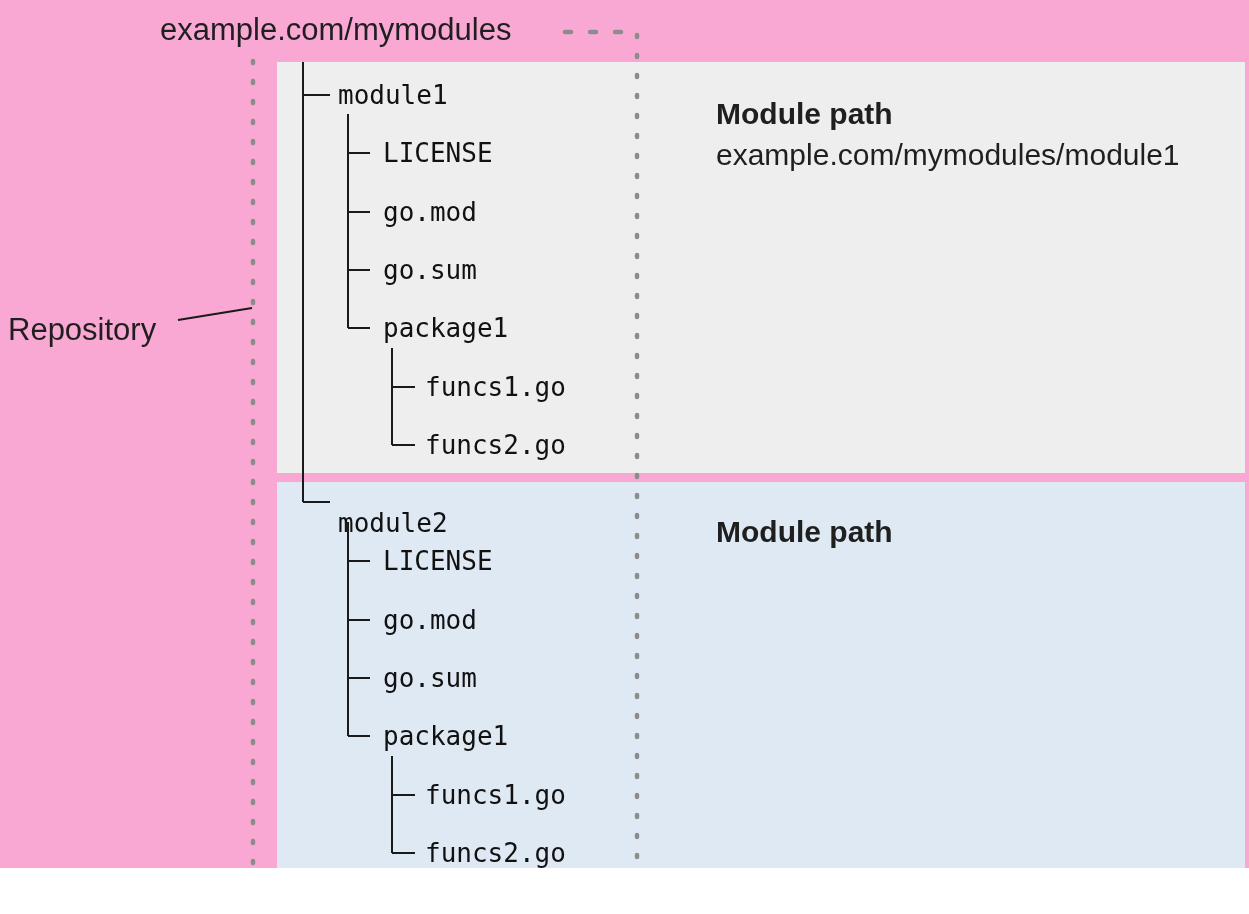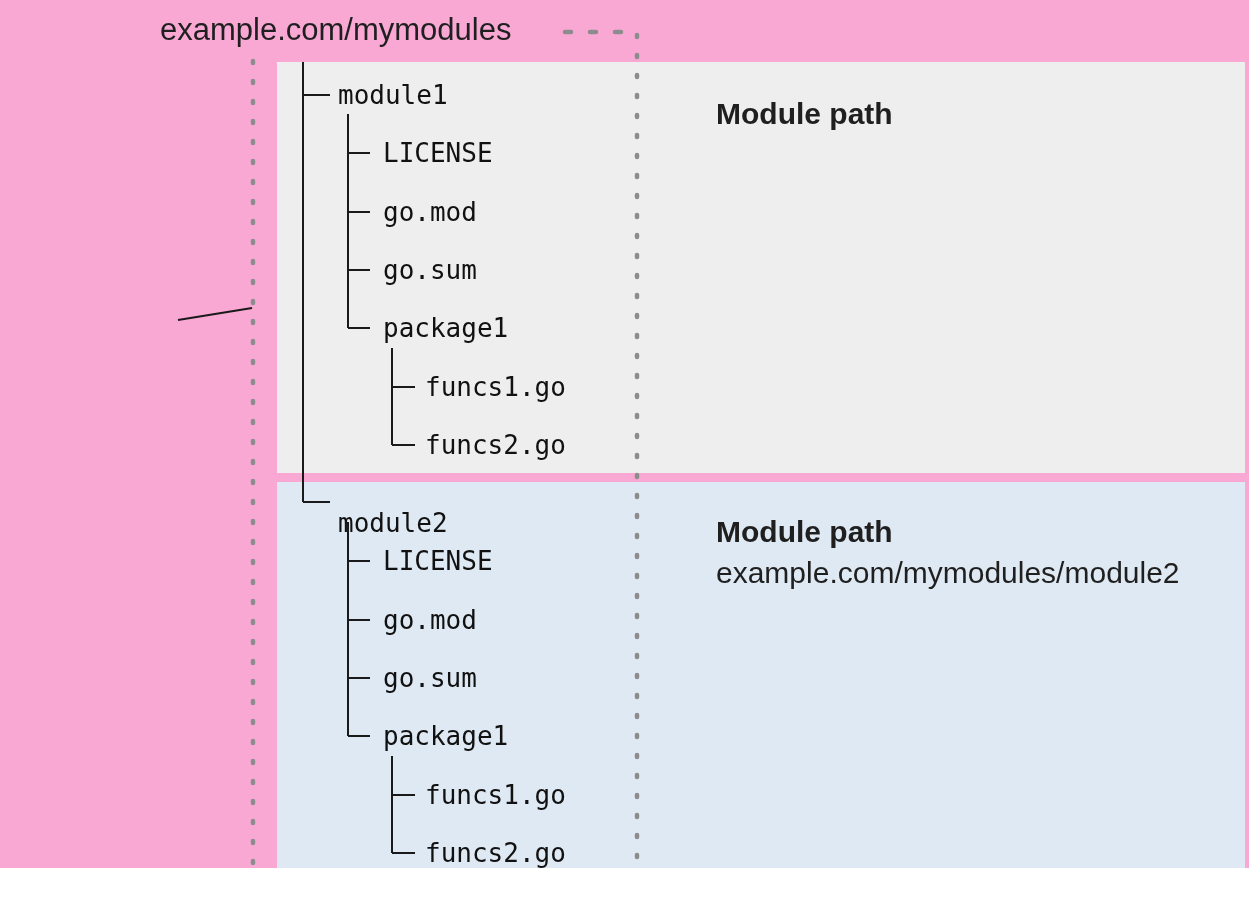--- a/index.html
+++ b/index.html
@@ -49,20 +49,21 @@
 </head>
 <body>
 
 <div id="canvas">
 
   <div class="module-box" id="module1-box" style="background: rgb(238, 238, 238);"></div>
   <div class="module-box" id="module2-box" style="background: rgb(223, 233, 243);"></div>
 
   <div class="abs-text sans-label" style="left:160px;top:13px;">example.com/mymodules</div>
 
+  <div class="abs-text sans-label" style="left:8px;top:313px;">Repository</div>
 
   <svg class="overlay" width="1249" height="914" viewBox="0 0 1249 914">
 
     <g stroke="#8c8c8c" fill="none" stroke-linecap="round">
       <path d="M565,32 H634" stroke-width="4.5" stroke-dasharray="6 19"></path>
       <path d="M637,35 V906" stroke-width="4.5" stroke-dasharray="2 18"></path>
       <path d="M253,61 V898" stroke-width="4.5" stroke-dasharray="2 18"></path>
       <path d="M247,908 H636" stroke-width="4.5" stroke-dasharray="7 13"></path>
     </g>
 
@@ -109,19 +110,19 @@
   <div class="abs-text tree-label" style="left:338px;top:506px;">module2</div>
   <div class="abs-text tree-label" style="left:383px;top:544px;">LICENSE</div>
   <div class="abs-text tree-label" style="left:383px;top:603px;">go.mod</div>
   <div class="abs-text tree-label" style="left:383px;top:661px;">go.sum</div>
   <div class="abs-text tree-label" style="left:383px;top:719px;">package1</div>
   <div class="abs-text tree-label" style="left:425px;top:778px;">funcs1.go</div>
   <div class="abs-text tree-label" style="left:425px;top:836px;">funcs2.go</div>
 
   <div class="path-block" id="module1-path-block">
     <div class="path-title">Module path</div>
+    <div>example.com/mymodules/module1</div>
   </div>
   <div class="path-block" id="module2-path-block">
     <div class="path-title">Module path</div>
-    <div>example.com/mymodules/module2</div>
   </div>
 
 </div>
 
 </body></html>

